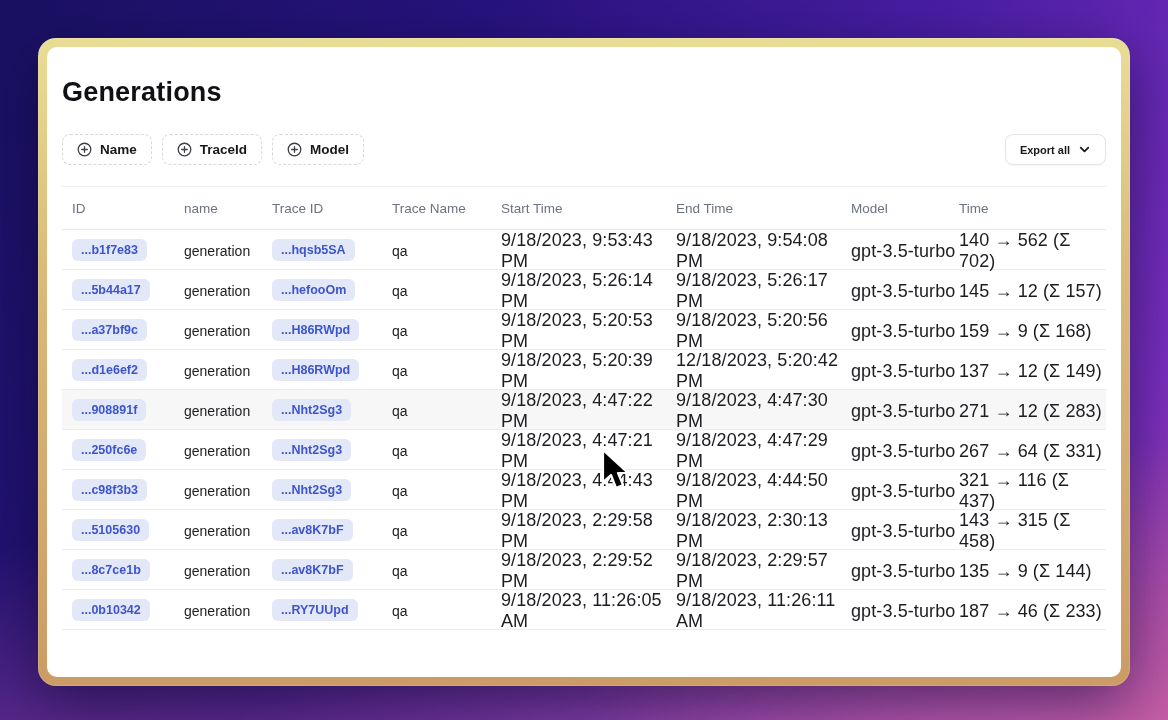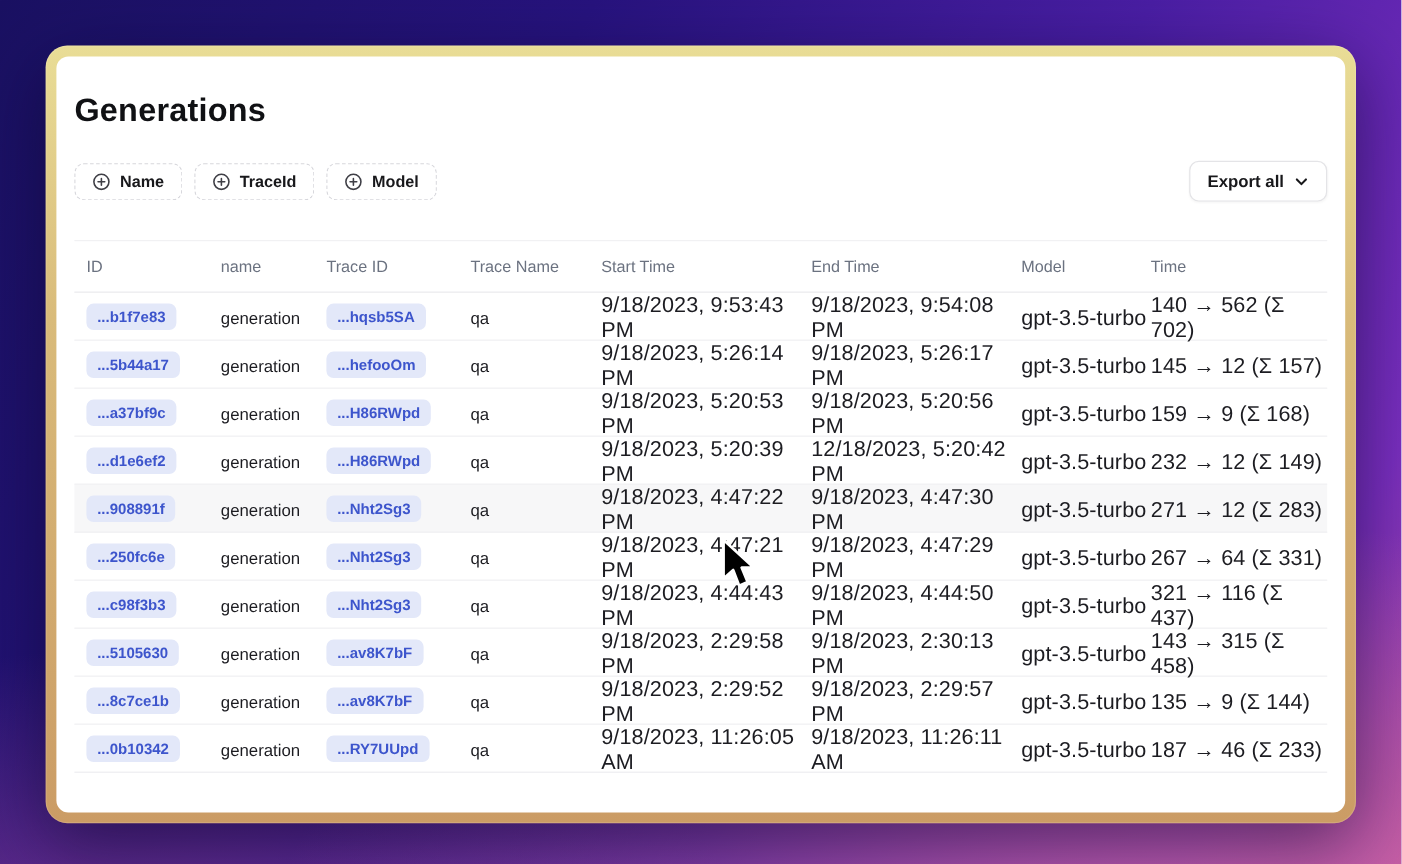--- a/index.html
+++ b/index.html
@@ -50,27 +50,27 @@
   .filter-row { display:flex; align-items:center; gap:10px; margin-top:26px; }
   .filter-btn {
     display:flex; align-items:center; gap:8px; padding:7px 14px;
     border:1px dashed #d7d7dc; border-radius:8px; background:#fff;
     font-size:13.5px; font-weight:600; color:#18181b; cursor:pointer; white-space:nowrap;
   }
   .plus-icon { width:15px; height:15px; flex:none; }
   .export-btn {
     margin-left:auto; display:flex; align-items:center; gap:8px; padding:8px 14px;
     border:1px solid #e4e4e7; border-radius:8px; background:#fff;
-    font-size:14px; font-weight:600; color:#18181b; cursor:pointer;
+    font-size:11px; font-weight:600; color:#18181b; cursor:pointer;
     box-shadow:0 1px 2px rgba(0,0,0,.04); white-space:nowrap;
   }
   .chev { width:13px; height:13px; }
 
   
-  .table { margin-top:32px; border-top:1px solid #f1f1f3; }
+  .table { margin-top:21px; border-top:1px solid #f1f1f3; }
   .tr {
     display:grid;
     grid-template-columns:112px 88px 120px 109px 175px 175px 108px 1fr;
     align-items:center; padding-left:10px;
     border-bottom:1px solid #ededf0;
   }
   .thead .tr { height:43px; border-bottom:1px solid #e7e7ea; }
   .th { font-size:13.5px; font-weight:500; color:#6b7280; }
   .tbody .tr { height:40px; font-size:13px; color:#1c1c21; background:#fff; }
   .tbody .tr.hl { background:#f7f7f8; }
@@ -174,21 +174,21 @@
   </div>
 
   <div class="tr">
     <div><span class="pill">...d1e6ef2</span></div>
     <div class="cell-plain">generation</div>
     <div><span class="pill">...H86RWpd</span></div>
     <div class="cell-plain">qa</div>
     <div class="cell-time">9/18/2023, 5:20:39 PM</div>
     <div class="cell-time">12/18/2023, 5:20:42 PM</div>
     <div class="cell-model">gpt-3.5-turbo</div>
-    <div class="cell-usage">232 → 12 (Σ 149)</div>
+    <div class="cell-usage">137 → 12 (Σ 149)</div>
   </div>
 
   <div class="tr hl">
     <div><span class="pill">...908891f</span></div>
     <div class="cell-plain">generation</div>
     <div><span class="pill">...Nht2Sg3</span></div>
     <div class="cell-plain">qa</div>
     <div class="cell-time">9/18/2023, 4:47:22 PM</div>
     <div class="cell-time">9/18/2023, 4:47:30 PM</div>
     <div class="cell-model">gpt-3.5-turbo</div>

